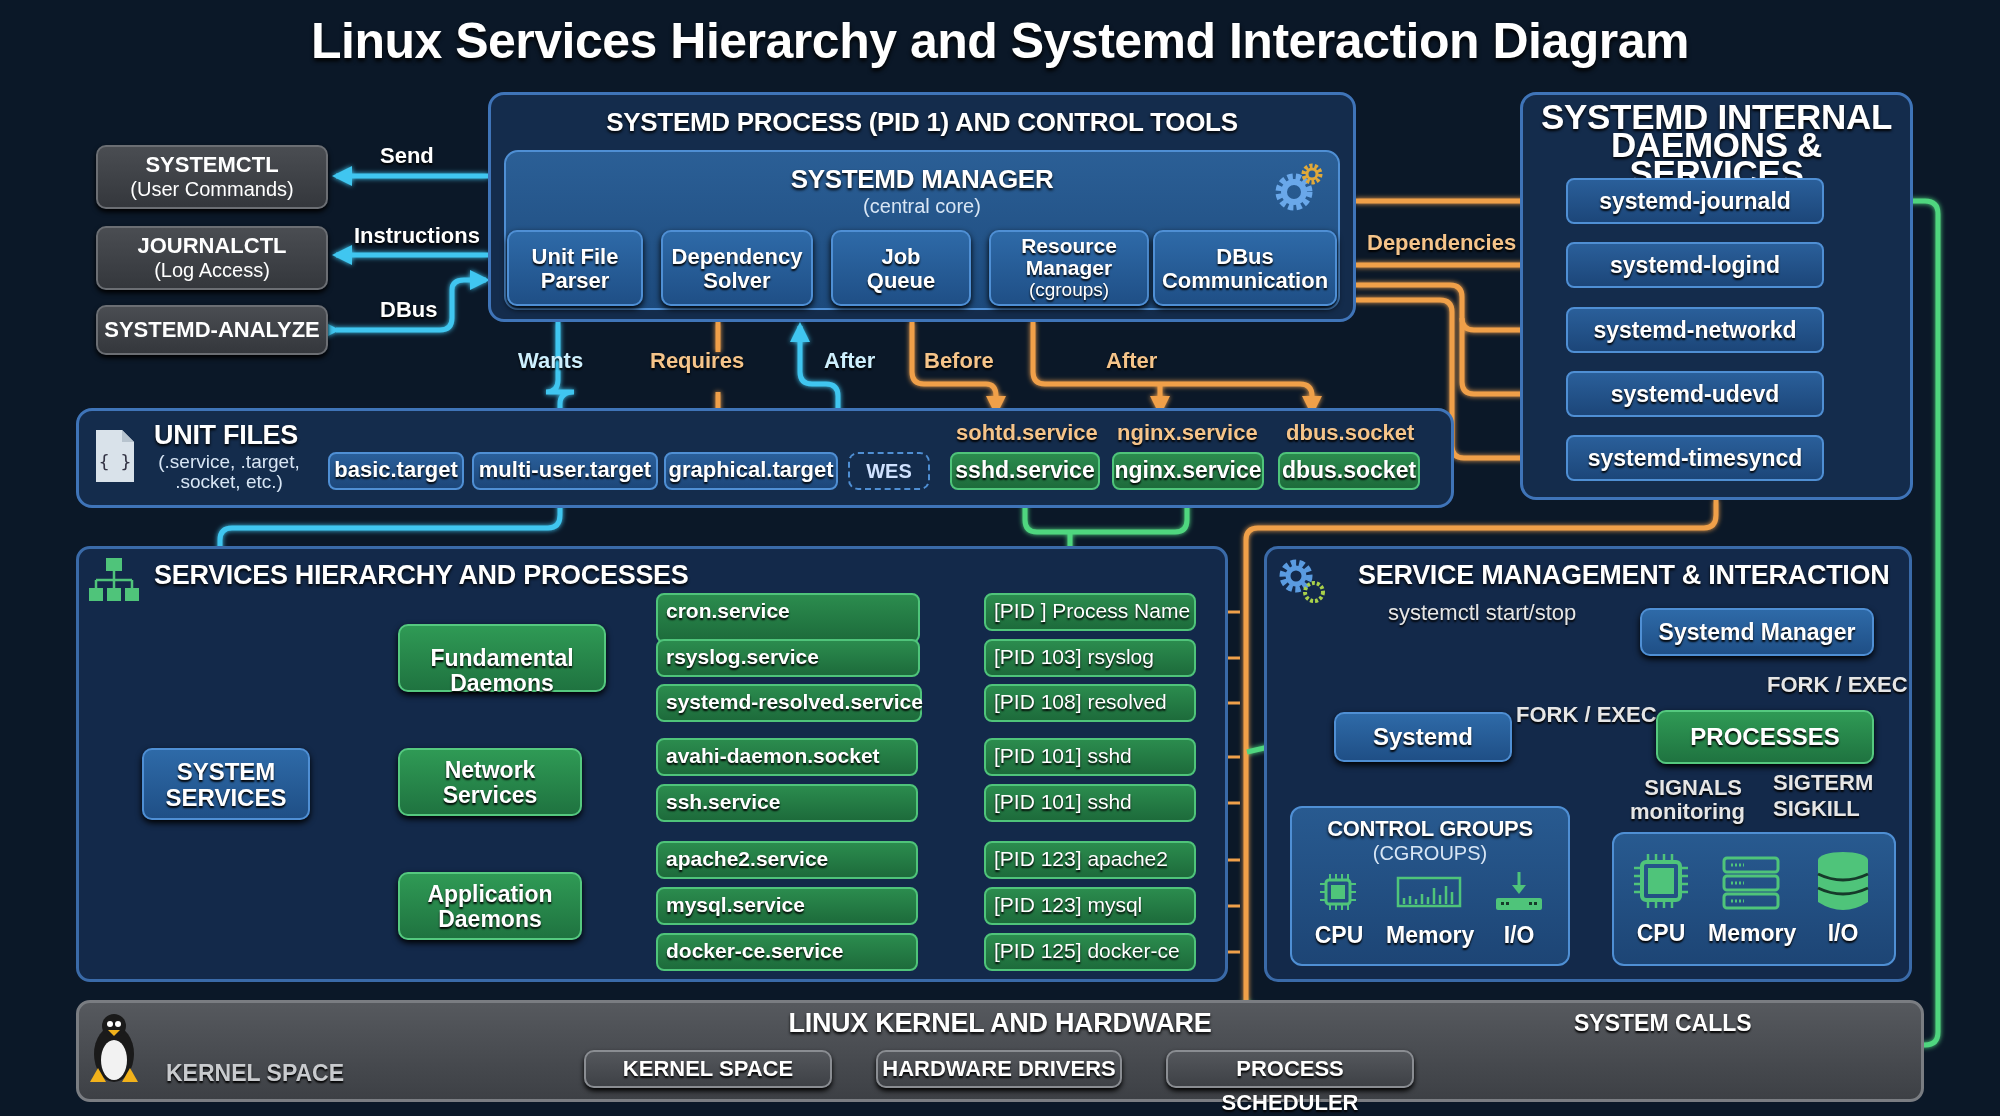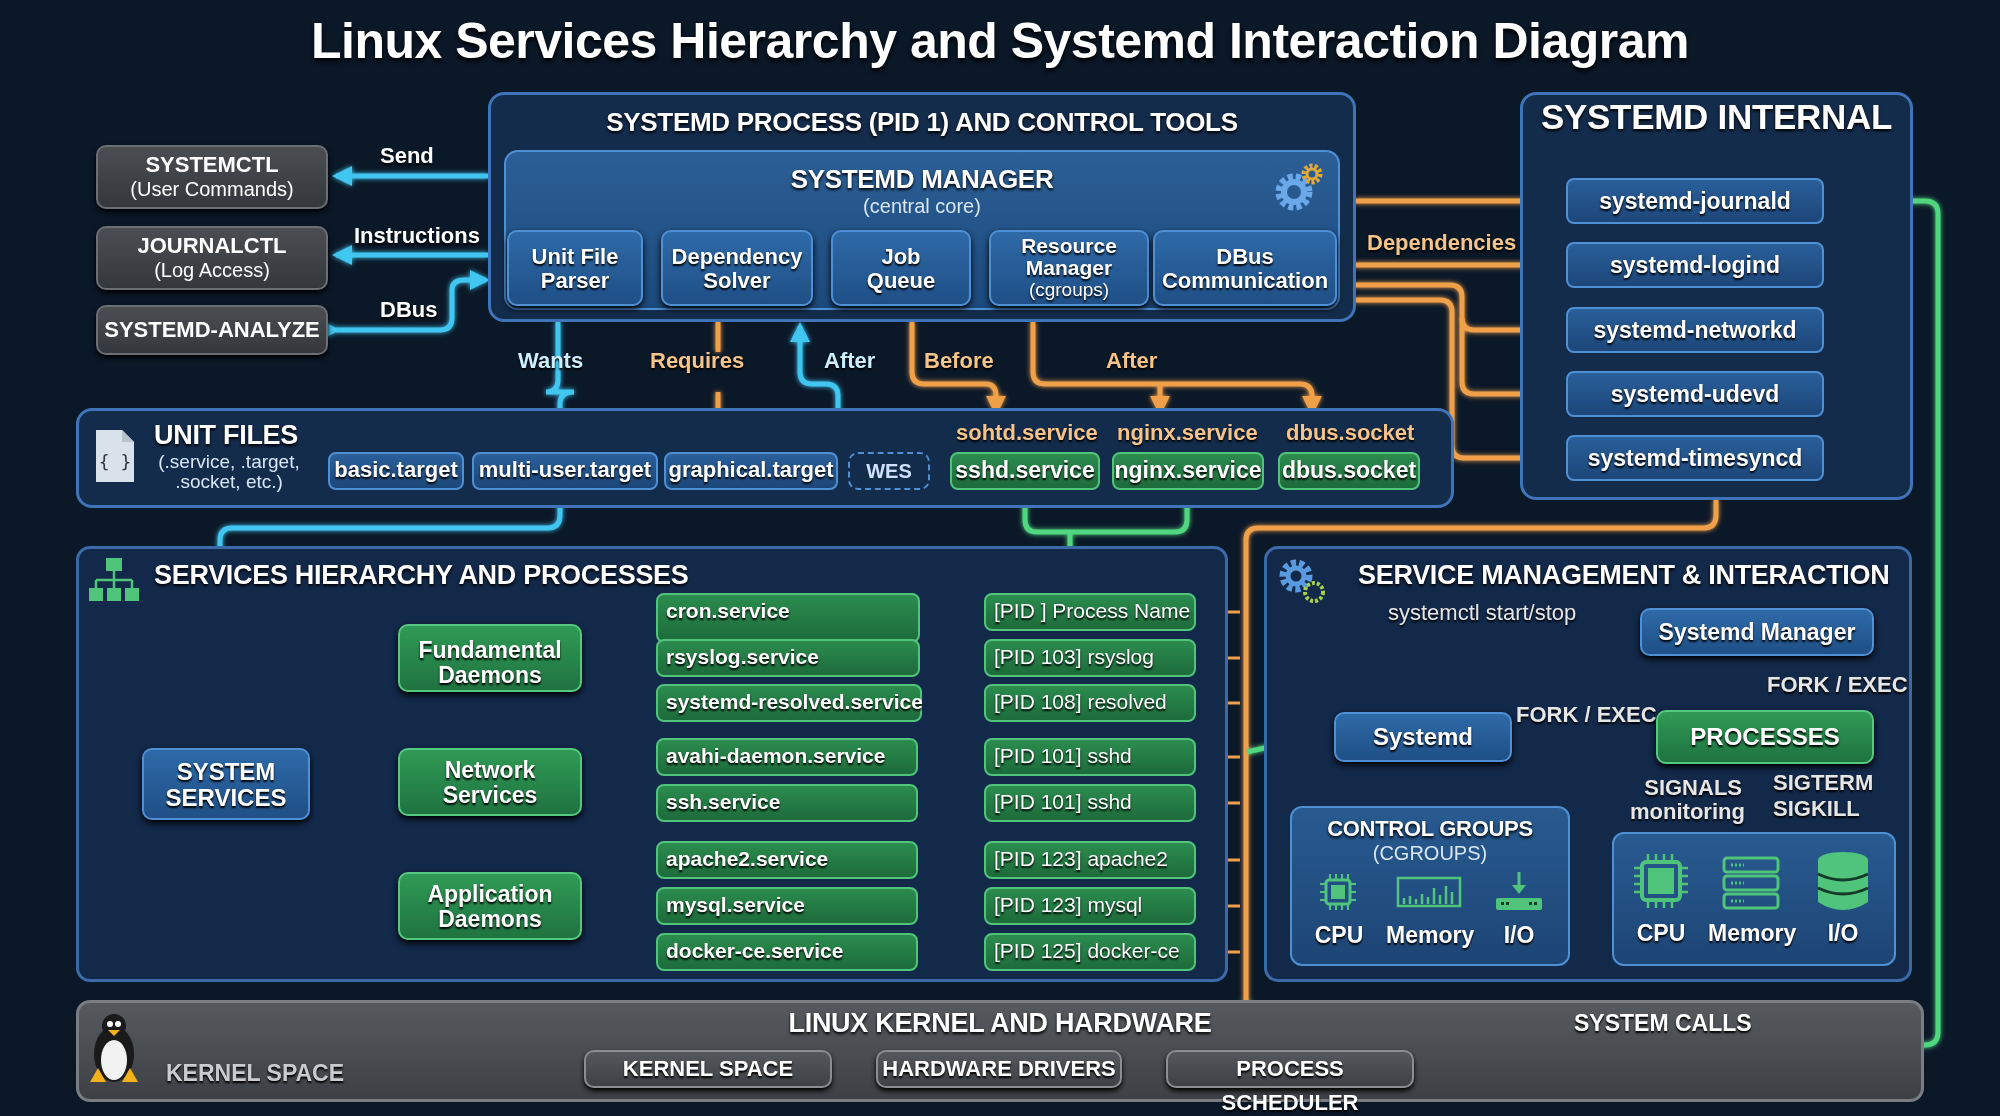--- a/index.html
+++ b/index.html
@@ -180,20 +180,21 @@
 <div class="abs lbl cyan" style="left:518px;top:348px;">Wants</div>
 <div class="abs lbl orange" style="left:650px;top:348px;">Requires</div>
 <div class="abs lbl cyan" style="left:824px;top:348px;">After</div>
 <div class="abs lbl orange" style="left:924px;top:348px;">Before</div>
 <div class="abs lbl orange" style="left:1106px;top:348px;">After</div>
 <div class="abs lbl orange" style="left:1367px;top:230px;">Dependencies</div>
 
 <div class="abs panel" style="left:1520px;top:92px;width:393px;height:408px;">
   <div class="hdr" style="margin-top:8px;font-size:35px;line-height:28px;">
     <div>SYSTEMD INTERNAL</div>
+    <div>DAEMONS &amp; SERVICES</div>
   </div>
 </div>
 <div class="abs blue-pill" style="left:1566px;top:178px;width:258px;height:46px;line-height:42px;font-size:23px;">systemd-journald</div>
 <div class="abs blue-pill" style="left:1566px;top:242px;width:258px;height:46px;line-height:42px;font-size:23px;">systemd-logind</div>
 <div class="abs blue-pill" style="left:1566px;top:307px;width:258px;height:46px;line-height:42px;font-size:23px;">systemd-networkd</div>
 <div class="abs blue-pill" style="left:1566px;top:371px;width:258px;height:46px;line-height:42px;font-size:23px;">systemd-udevd</div>
 <div class="abs blue-pill" style="left:1566px;top:435px;width:258px;height:46px;line-height:42px;font-size:23px;">systemd-timesyncd</div>
 
 <div class="abs panel" style="left:76px;top:408px;width:1378px;height:100px;"></div>
 <svg class="icon" style="left:94px;top:428px;" width="42" height="56" viewBox="0 0 42 56">
@@ -223,37 +224,37 @@
   <path d="M26,15 L26,24 M8,24 L44,24 M8,24 L8,32 M26,24 L26,32 M44,24 L44,32" stroke="#4fc47a" stroke-width="2.5" fill="none"></path>
   <rect x="1" y="32" width="14" height="13" fill="#4fc47a"></rect>
     <rect x="19" y="32" width="14" height="13" fill="#4fc47a"></rect>
     <rect x="37" y="32" width="14" height="13" fill="#4fc47a"></rect>
 </svg>
 <div class="abs hdr" style="left:154px;top:560px;text-align:left;font-size:27px;">SERVICES HIERARCHY AND PROCESSES</div>
 <div class="abs blue-box" style="left:142px;top:748px;width:168px;height:72px;font-size:24px;line-height:26px;padding-top:9px;">
   <div>SYSTEM</div>
     <div>SERVICES</div>
 </div>
-<div class="abs green-box" style="left:398px;top:624px;width:184px;height:68px;font-size:23px;line-height:25px;padding-top:12px;">
+<div class="abs green-box" style="left:398px;top:624px;width:208px;height:68px;font-size:23px;line-height:25px;padding-top:20px;">
   <div>Fundamental</div>
     <div>Daemons</div>
 </div>
 <div class="abs green-box" style="left:398px;top:748px;width:184px;height:68px;font-size:23px;line-height:25px;padding-top:8px;">
   <div>Network</div>
     <div>Services</div>
 </div>
 <div class="abs green-box" style="left:398px;top:872px;width:184px;height:68px;font-size:23px;line-height:25px;padding-top:8px;">
   <div>Application</div>
     <div>Daemons</div>
 </div>
 
 <div class="abs green-pill" style="left:656px;top:593px;width:264px;height:50px;">cron.service</div>
 <div class="abs green-pill" style="left:656px;top:639px;width:264px;height:38px;">rsyslog.service</div>
 <div class="abs green-pill" style="left:656px;top:684px;width:266px;height:38px;">systemd-resolved.service</div>
-<div class="abs green-pill" style="left:656px;top:738px;width:262px;height:38px;">avahi-daemon.service</div>
+<div class="abs green-pill" style="left:656px;top:738px;width:262px;height:38px;">avahi-daemon.socket</div>
 <div class="abs green-pill" style="left:656px;top:784px;width:262px;height:38px;">ssh.service</div>
 <div class="abs green-pill" style="left:656px;top:841px;width:262px;height:38px;">apache2.service</div>
 <div class="abs green-pill" style="left:656px;top:887px;width:262px;height:38px;">mysql.service</div>
 <div class="abs green-pill" style="left:656px;top:933px;width:262px;height:38px;">docker-ce.service</div>
 
 <div class="abs green-pill proc" style="left:984px;top:593px;width:212px;height:38px;">[PID ]  Process Name</div>
 <div class="abs green-pill proc" style="left:984px;top:639px;width:212px;height:38px;">[PID 103] rsyslog</div>
 <div class="abs green-pill proc" style="left:984px;top:684px;width:212px;height:38px;">[PID 108] resolved</div>
 <div class="abs green-pill proc" style="left:984px;top:738px;width:212px;height:38px;">[PID 101] sshd</div>
 <div class="abs green-pill proc" style="left:984px;top:784px;width:212px;height:38px;">[PID 101] sshd</div>

